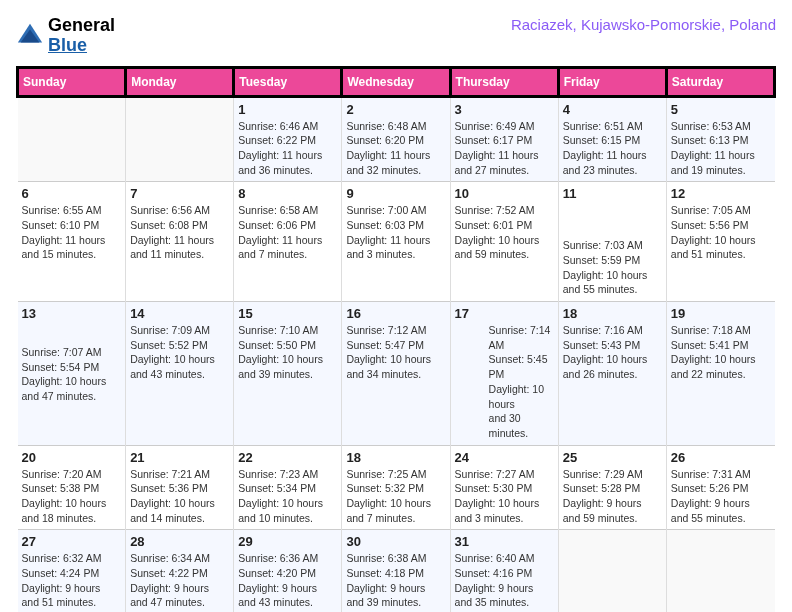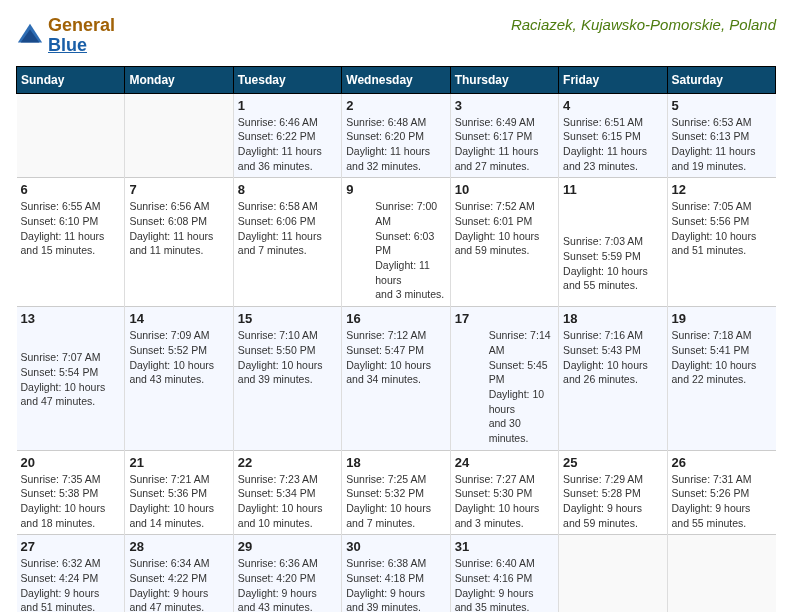--- a/index.html
+++ b/index.html
@@ -19,53 +19,52 @@
     .logo {
       display: flex;
       align-items: center;
       gap: 4px;
     }
     .logo-text {
       font-size: 18px;
       font-weight: bold;
       line-height: 1.1;
     }
-    .logo-general { color: #a16207; }
+    .logo-general { color: #000000; }
     .logo-blue { color: #1a5fa8; text-decoration: underline; }
     .logo-icon {
       width: 28px;
       height: 28px;
     }
     .title-block {
       text-align: right;
     }
     .month-title {
       font-size: 36px;
       font-weight: bold;
       color: #333;
       line-height: 1.1;
     }
     .subtitle {
       font-size: 15px;
-      color: #4d7c0f;
-      font-style: italic;
+      color: #8b5cf6;
     }
     table {
       width: 100%;
       border-collapse: collapse;
       font-size: 11px;
     }
     thead tr th {
-      background-color: #0c4a6e;
+      background-color: #ec4899;
       color: #fff;
       padding: 6px 4px;
       text-align: left;
       font-size: 12px;
       font-weight: bold;
-      border: 1px solid #000000;
+      border: 3px solid #000000;
     }
     tbody tr {
       border-bottom: 1px solid #ccc;
     }
     tbody tr:nth-child(odd) {
       background-color: #f5f8ff;
     }
     tbody tr:nth-child(even) {
       background-color: #fff;
     }
@@ -178,21 +177,21 @@
         </td>
         <td>
           <div class="day-num">8</div>
           <div class="day-info" style="white-space: pre-line;">Sunrise: 6:58 AM
 Sunset: 6:06 PM
 Daylight: 11 hours
 and 7 minutes.</div>
         </td>
         <td>
           <div class="day-num">9</div>
-          <div class="day-info" style="white-space: pre-line; margin-left: 29px;">Sunrise: 7:00 AM
+          <div class="day-info" style="white-space: pre-line;">Sunrise: 7:00 AM
 Sunset: 6:03 PM
 Daylight: 11 hours
 and 3 minutes.</div>
         </td>
         <td>
           <div class="day-num">10</div>
           <div class="day-info" style="white-space: pre-line;">Sunrise: 7:52 AM
 Sunset: 6:01 PM
 Daylight: 10 hours
 and 59 minutes.</div>
@@ -259,21 +258,21 @@
           <div class="day-num">19</div>
           <div class="day-info" style="white-space: pre-line;">Sunrise: 7:18 AM
 Sunset: 5:41 PM
 Daylight: 10 hours
 and 22 minutes.</div>
         </td>
       </tr>
       <tr>
         <td>
           <div class="day-num">20</div>
-          <div class="day-info" style="white-space: pre-line;">Sunrise: 7:35 AM
+          <div class="day-info" style="white-space: pre-line;">Sunrise: 7:20 AM
 Sunset: 5:38 PM
 Daylight: 10 hours
 and 18 minutes.</div>
         </td>
         <td>
           <div class="day-num">21</div>
           <div class="day-info" style="white-space: pre-line;">Sunrise: 7:21 AM
 Sunset: 5:36 PM
 Daylight: 10 hours
 and 14 minutes.</div>

